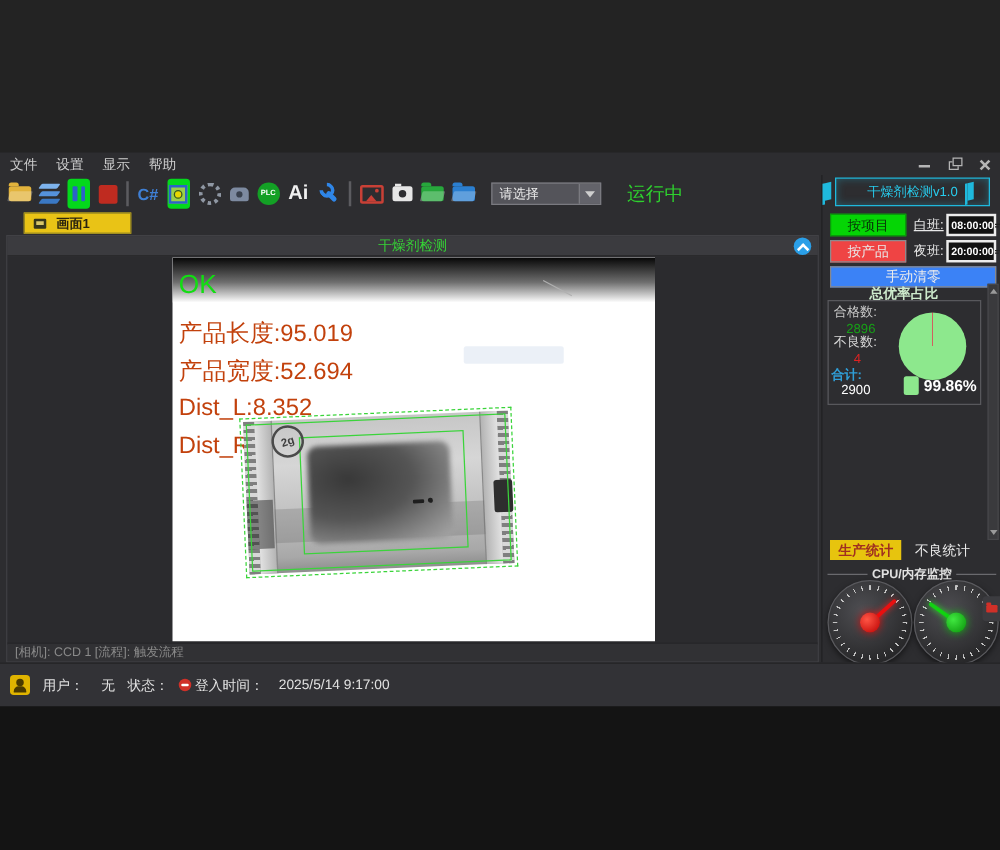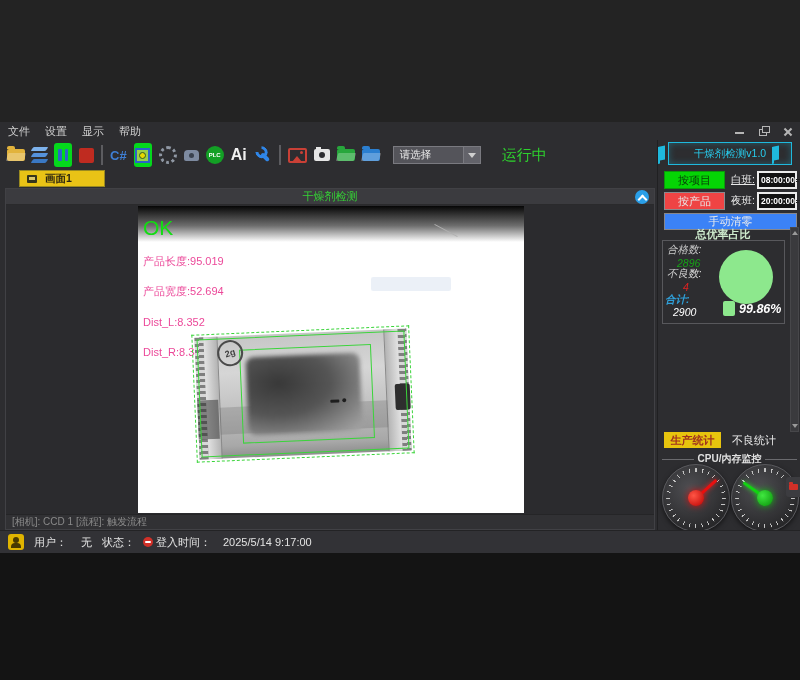--- a/index.html
+++ b/index.html
@@ -65,21 +65,21 @@
   
   .main{position:absolute;left:5px;top:66px;width:650px;height:342px;background:#333336;border:1px solid #414145;box-sizing:border-box;}
   .view-header{position:absolute;left:0;top:0;width:100%;height:16px;background:#3b3b3f;border-bottom:1px solid #2a2a2c;display:flex;align-items:center;justify-content:center;font-size:11px;color:#35d435;box-sizing:border-box;}
   .collapse-btn{position:absolute;right:5px;top:1px;width:14px;height:14px;border-radius:50%;background:#2a9fe8;}
   .collapse-btn::before{content:"";position:absolute;left:4px;top:5.5px;width:5px;height:5px;border-top:2px solid #fff;border-left:2px solid #fff;transform:rotate(45deg);}
   .canvas{position:absolute;left:0;top:16px;width:100%;height:311px;background:#2b2b2e;overflow:hidden;}
   .cam-image{position:absolute;left:132px;top:1px;width:386px;height:307px;background:#ffffff;overflow:hidden;}
   .shade{position:absolute;left:0;top:0;width:100%;height:36px;background:linear-gradient(to bottom,#060606,#6e6e6e 55%,#ffffff);}
   .scratch{position:absolute;left:295px;top:24px;width:26px;height:1px;background:#b0b0b0;transform:rotate(28deg);}
   .ok-text{position:absolute;left:5px;top:10px;font-size:21px;color:#12dd12;}
-  .meas{position:absolute;left:5px;font-size:11px;color:#ec4899;}
+  .meas{position:absolute;left:5px;font-size:19px;color:#c2410c;}
   .watermark{position:absolute;left:233px;top:71px;width:80px;height:14px;background:#e9eef6;opacity:.9;border-radius:2px;}
 
   
   .packet{position:absolute;left:59px;top:127px;width:212px;height:122px;transform:rotate(-2.5deg);background:linear-gradient(to bottom,#c6c6c6,#d6d6d6 30%,#c2c2c2 60%,#a8a8a8 90%,#8e8e8e);}
   .serr{position:absolute;top:0;bottom:0;width:9px;background:repeating-linear-gradient(to bottom,#7f7f7f 0 3px,#d8d8d8 3px 6px);}
   .serr-l{left:0;} .serr-r{right:0;}
   .crimp{position:absolute;top:0;bottom:0;width:13px;}
   .crimp-l{left:9px;background:linear-gradient(to right,#e2e2e2,#b4b4b4);border-right:1px solid #8a8a8a;}
   .crimp-r{right:9px;background:linear-gradient(to left,#e2e2e2,#b4b4b4);border-left:1px solid #8a8a8a;}
   .shade-low{position:absolute;left:22px;right:22px;top:58%;height:22%;background:rgba(105,105,105,.28);}
@@ -107,21 +107,21 @@
   .shift-lbl{position:absolute;left:73px;width:26px;font-size:10.5px;color:#e8e8e8;}
   .time-box{position:absolute;left:99px;width:40px;height:18px;background:#121212;border:2px solid #ececec;box-sizing:border-box;display:flex;align-items:center;justify-content:space-between;padding:0 2px;color:#fff;font-size:8.5px;font-weight:bold;}
   .cal-ico{width:7px;height:7px;background:#ececec;border-radius:1px;position:relative;}
   .cal-ico::before{content:"";position:absolute;left:1px;top:2.5px;width:5px;height:1px;background:#222;}
   .cal-ico::after{content:"";position:absolute;left:1px;top:4.5px;width:3px;height:1px;background:#222;}
   .btn-clear{position:absolute;left:6px;top:73px;width:133px;height:17px;background:#3b82f6;border:1px solid #87878b;box-sizing:border-box;display:flex;align-items:center;justify-content:center;color:#ececec;font-size:11px;}
   .stats-title{position:absolute;left:0;top:87px;width:130px;text-align:center;font-size:11px;font-weight:bold;color:#cdebcd;}
   .vscroll{position:absolute;right:1px;top:87px;width:9px;height:205px;background:#3a3a3d;border:1px solid #47474a;box-sizing:border-box;}
   .tri-up2{position:absolute;left:1px;top:3px;width:0;height:0;border-left:3px solid transparent;border-right:3px solid transparent;border-bottom:4px solid #9a9a9a;}
   .tri-dn2{position:absolute;left:1px;bottom:3px;width:0;height:0;border-left:3px solid transparent;border-right:3px solid transparent;border-top:4px solid #9a9a9a;}
-  .stats-box{position:absolute;left:4px;top:100px;width:123px;height:84px;border:1px solid #58585c;box-sizing:border-box;font-size:10.5px;font-style:italic;}
+  .stats-box{position:absolute;left:4px;top:100px;width:123px;height:84px;border:1px solid #58585c;box-sizing:border-box;font-size:10.5px;}
   .sb{position:absolute;}
   .pie{position:absolute;left:56px;top:9px;width:54px;height:54px;border-radius:50%;background:conic-gradient(#d06060 0deg 1deg,#8de88d 1deg 360deg);}
   .legend-sq{position:absolute;left:60px;top:60px;width:12px;height:15px;background:#8de88d;border-radius:2px;}
   .rate-txt{position:absolute;left:76px;top:61px;color:#ffffff;font-size:12.5px;font-weight:bold;}
   .ptab{position:absolute;top:292px;height:16px;display:flex;align-items:center;justify-content:center;font-size:11px;}
   .ptab-prod{left:6px;width:57px;background:#e7c40e;color:#a03020;font-weight:bold;}
   .ptab-def{left:69px;width:54px;color:#ececec;}
   .mon-header{position:absolute;left:0;top:313px;width:143px;height:12px;display:flex;align-items:center;gap:4px;padding:0 4px;box-sizing:border-box;}
   .mon-line{flex:1;height:1px;background:#6a6a6e;}
   .mon-title{font-size:10px;font-weight:bold;color:#e0e0e0;white-space:nowrap;}
@@ -134,21 +134,21 @@
   .needle-red{background:#e81010;box-shadow:0 0 5px rgba(255,30,30,.9);transform:rotate(48deg);}
   .needle-green{background:#12d312;box-shadow:0 0 5px rgba(40,255,40,.9);transform:rotate(-55deg);}
   .hub{position:absolute;left:calc(50% - 8px);top:calc(50% - 8px);width:16px;height:16px;border-radius:50%;}
   .hub-red{background:radial-gradient(circle at 35% 35%,#ff5545,#bb0000);box-shadow:0 0 7px rgba(255,0,0,.8);}
   .hub-green{background:radial-gradient(circle at 35% 35%,#40e840,#089008);box-shadow:0 0 7px rgba(0,220,0,.8);}
   .flyout{position:absolute;right:0;top:337px;width:14px;height:20px;background:#3c3c40;border-radius:3px 0 0 3px;display:flex;align-items:center;justify-content:center;}
   .mini-folder{width:9px;height:6px;background:#d03028;border-radius:1px;position:relative;}
   .mini-folder::before{content:"";position:absolute;top:-2px;left:0;width:4px;height:2px;background:#d03028;border-radius:1px 1px 0 0;}
 
   
-  .bottombar{position:absolute;left:0;top:408px;width:800px;height:23px;background:#323236;border-top:1px solid #232325;display:flex;align-items:center;box-sizing:border-box;font-size:11px;color:#e2e2e2;}
+  .bottombar{position:absolute;left:0;top:408px;width:800px;height:35px;background:#323236;border-top:1px solid #232325;display:flex;align-items:center;box-sizing:border-box;font-size:11px;color:#e2e2e2;}
   .user-ico{width:16px;height:16px;background:#e0b400;border-radius:3px;margin:0 10px 0 8px;position:relative;}
   .user-ico::before{content:"";position:absolute;left:5px;top:2.5px;width:6px;height:6px;border-radius:50%;background:#4a3a00;}
   .user-ico::after{content:"";position:absolute;left:3px;top:9px;width:10px;height:5px;border-radius:4px 4px 0 0;background:#4a3a00;}
   .bb-gap{display:inline-block;}
   .state-dot{width:10px;height:10px;border-radius:50%;background:#d03028;margin:0 3px 0 8px;position:relative;}
   .state-dot::before{content:"";position:absolute;left:2px;top:4px;width:6px;height:2px;background:#fff;border-radius:1px;}
   .conn-dot{width:10px;height:10px;border-radius:50%;background:#8dc63f;box-shadow:0 0 5px rgba(150,220,60,.9);margin:0 6px;}
   .bb-right{margin-left:auto;display:flex;align-items:center;color:#a0a6ac;}
   .boot-time{margin-left:26px;margin-right:10px;color:#a0a6ac;}
 </style>

